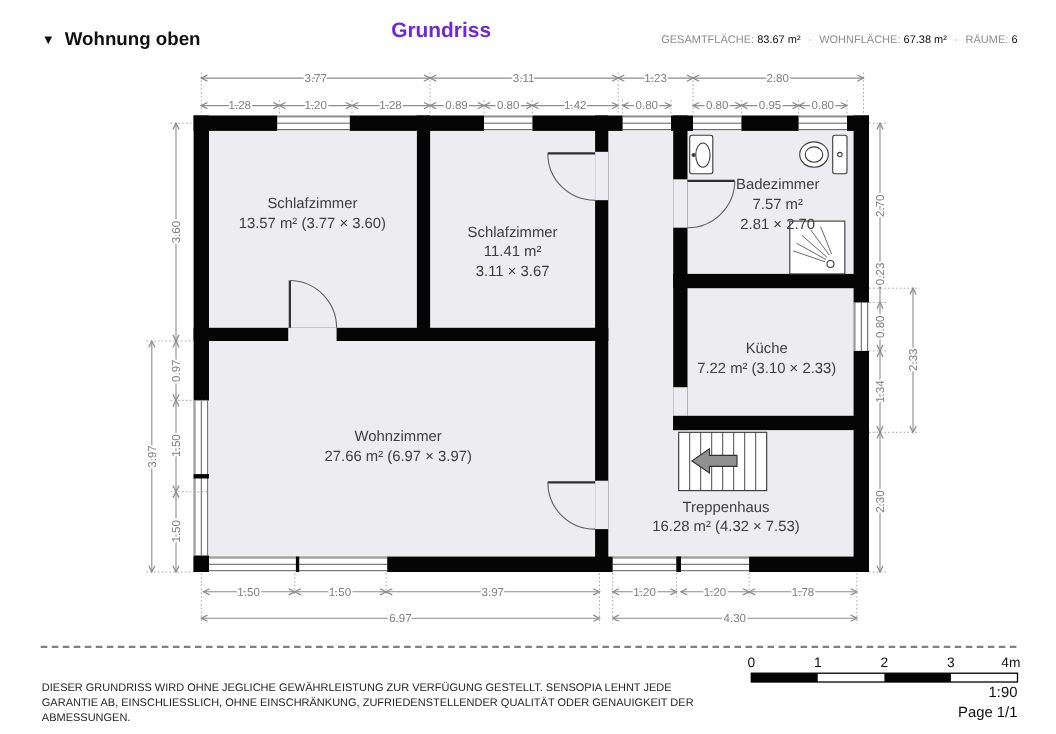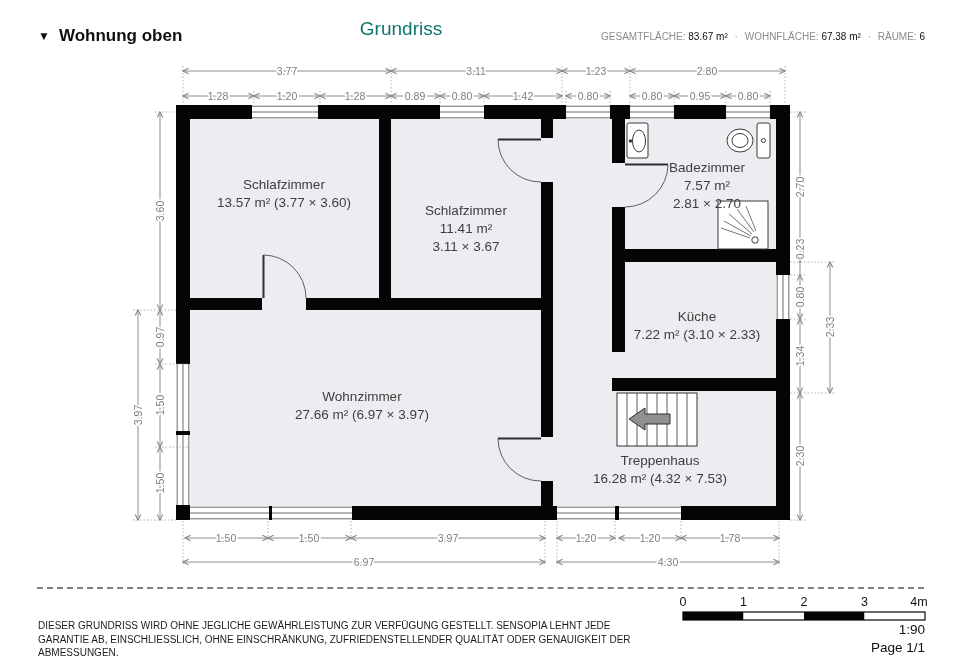--- a/index.html
+++ b/index.html
@@ -3,21 +3,21 @@
 <meta charset="utf-8">
 <style>
   html,body{margin:0;padding:0}
   body{width:960px;height:667px;position:relative;background:#fff;overflow:hidden;
        font-family:"Liberation Sans",sans-serif;}
   
   .hdr-unit{position:absolute;left:38px;top:26px;font-size:17px;font-weight:700;color:#101010;
             display:flex;align-items:center;gap:9px;cursor:pointer}
   .hdr-unit .tri{font-size:12px;line-height:1}
   .hdr-title{position:absolute;left:401px;top:18px;transform:translateX(-50%);
-             font-size:19px;font-weight:400;color:#0f766e}
+             font-size:19px;font-weight:700;color:#6d28d9}
   .hdr-stats{position:absolute;right:35px;top:31px;font-size:10px;color:#111;white-space:nowrap}
   .hdr-stats .sl{color:#8b8b8b}
   .hdr-stats .sv{color:#111}
   .hdr-stats .sep{color:#8b8b8b;margin:0 4px}
   
   svg.plan{position:absolute;left:0;top:0}
   .dl{stroke:#8d8d8d;stroke-width:1}
   .xl{stroke:#9e9e9e;stroke-width:.8;stroke-dasharray:1.5 2;fill:none}
   .gz{stroke:#454545;stroke-width:.8;fill:none}
   .dimt text{font-family:"Liberation Sans",sans-serif;font-size:10.5px;fill:#7e7e7e;

